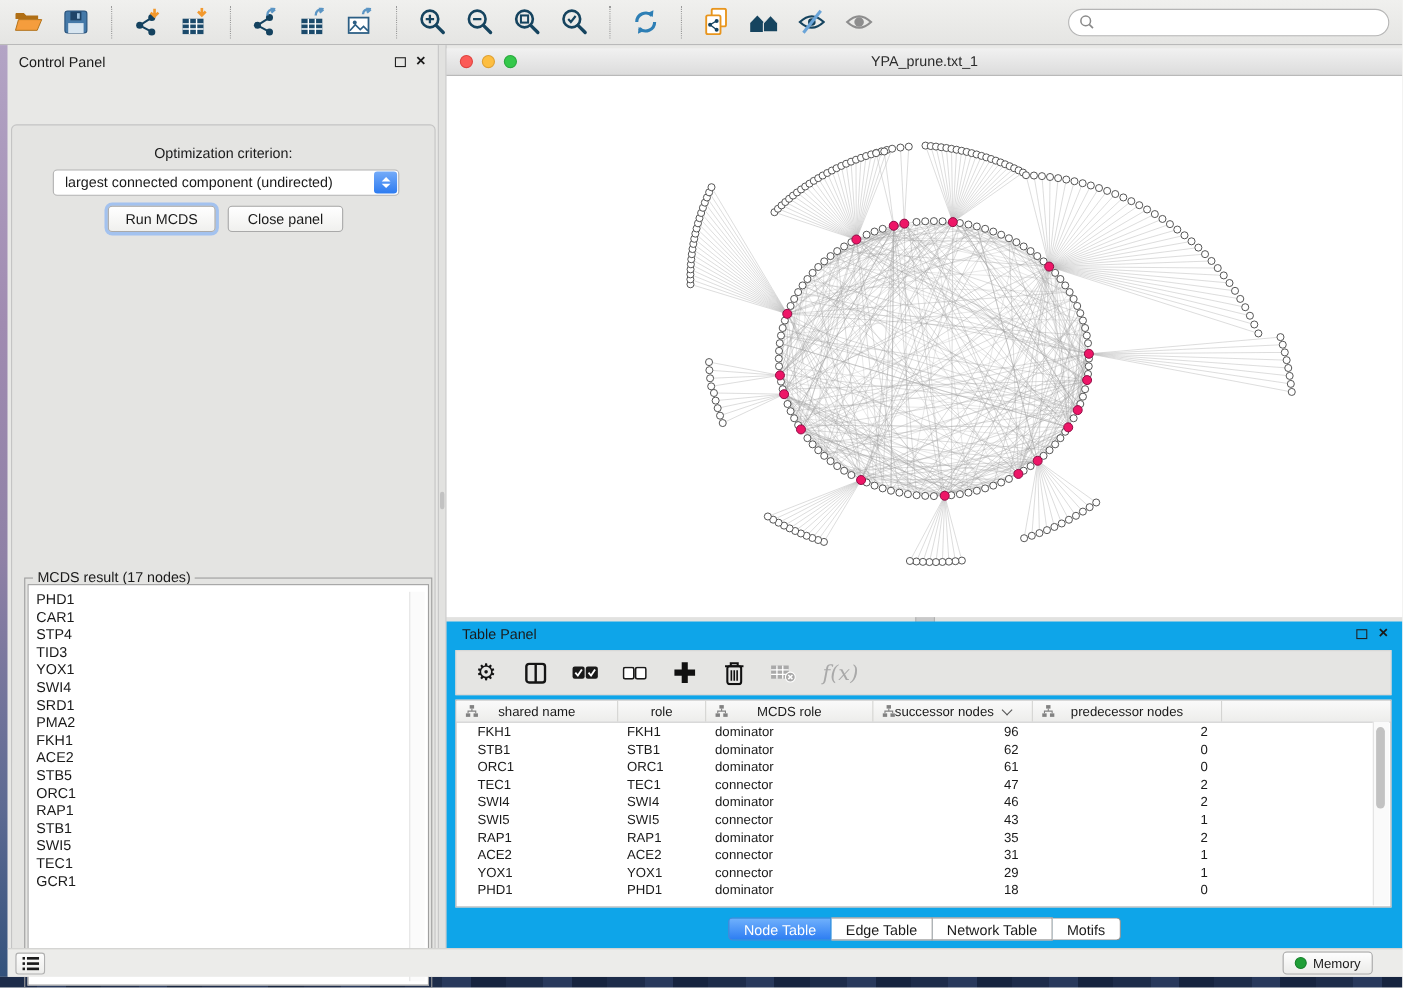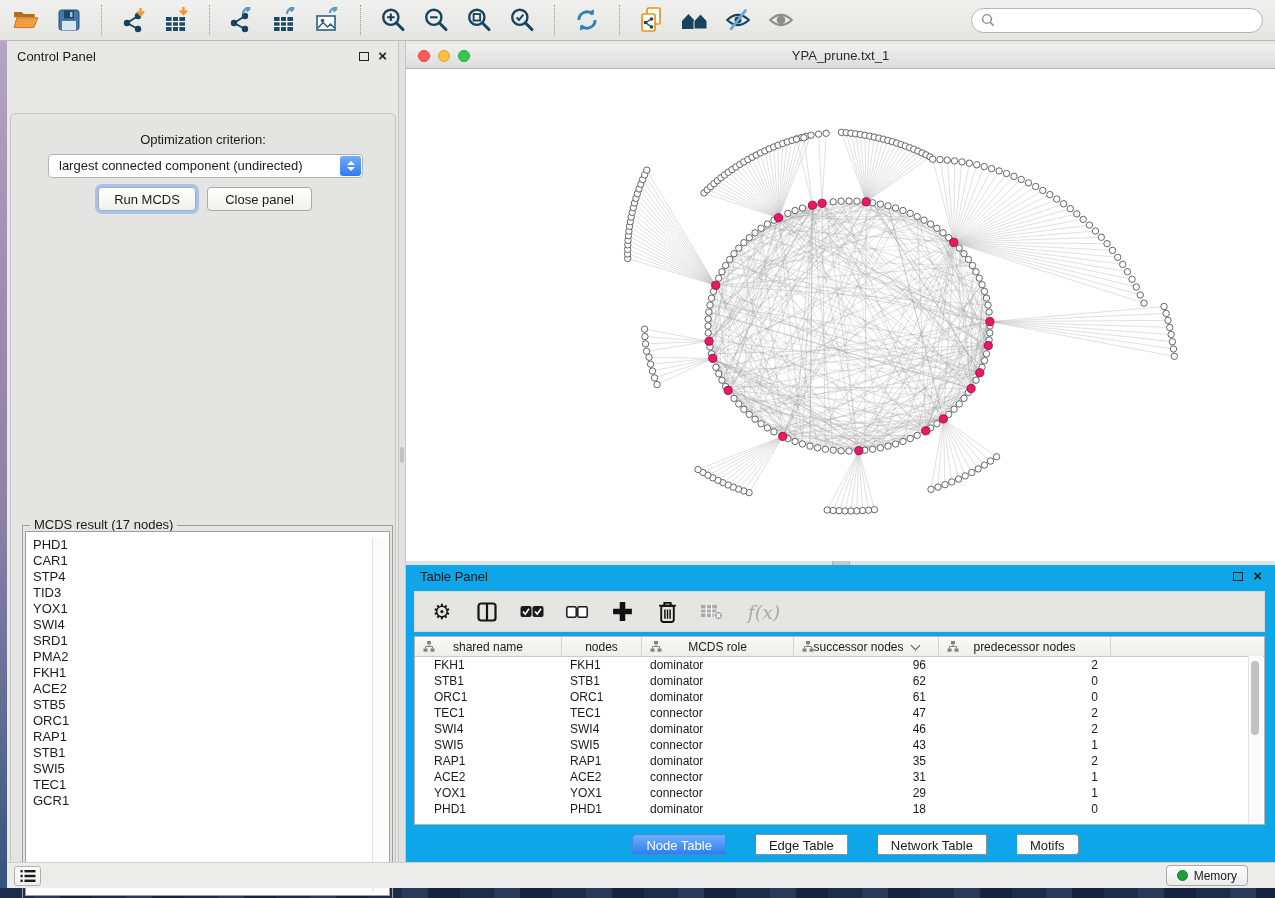--- a/index.html
+++ b/index.html
@@ -61,21 +61,21 @@
   .chev{width:6px;height:6px;border-right:1.4px solid #555;border-bottom:1.4px solid #555;transform:rotate(45deg);margin-left:8px;margin-top:-3px;}
   .tbody{font-size:12px;}
   .tr{display:flex;height:16px;line-height:16px;}
   .td{box-sizing:border-box;white-space:nowrap;overflow:hidden;}
   .w0{width:147px;} .w1{width:80px;} .w2{width:152px;} .w3{width:145px;} .w4{width:172px;} .wf{flex:1;border-right:none;}
   .td.c0{padding-left:19px;} .td.c1{padding-left:8px;} .td.c2{padding-left:8px;}
   .td.c3{text-align:right;padding-right:13px;} .td.c4{text-align:right;padding-right:13px;}
   .tscroll{position:absolute;right:1px;top:19px;bottom:1px;width:14px;background:#fafafa;border-left:1px solid #e2e2e2;}
   .tthumb{position:absolute;left:2px;top:5px;width:8px;height:74px;background:#c2c2c2;border-radius:4px;}
   .tp-tabs{position:absolute;left:0;right:0;top:269px;display:flex;justify-content:center;height:21px;}
-  .tp-tabs .seg{line-height:21px;margin-left:30px;}
+  .tp-tabs .seg{line-height:21px;}
   
   .statusbar{position:absolute;left:7px;top:862px;width:1268px;height:26px;background:#ececea;border-top:1px solid #cfcfcd;box-sizing:border-box;}
   .list-btn{position:absolute;left:7px;top:3px;width:27px;height:20px;border:1px solid #b0b0b0;background:linear-gradient(#fdfdfd,#ededeb);border-radius:3px;display:flex;align-items:center;justify-content:center;box-sizing:border-box;}
   .mem-btn{position:absolute;right:27px;top:2px;height:21px;padding:0 10px;border:1px solid #a8a8a8;background:linear-gradient(#fefefe,#ebebe9);border-radius:4px;font-size:12px;display:flex;gap:6px;align-items:center;box-sizing:border-box;}
   .mem-dot{width:11px;height:11px;border-radius:50%;background:#1f9e37;border:1px solid #15802a;box-sizing:border-box;}
 </style>
 </head>
 <body>
 
 <div id="app">
@@ -1140,21 +1140,21 @@
         <div class="th w0">
           <svg class="hicon" width="12" height="11" viewBox="0 0 12 11">
               <rect x="4" y="0" width="4" height="3.2" fill="#828282"></rect>
               <rect x="0.5" y="7.5" width="4" height="3.2" fill="#828282"></rect>
               <rect x="7.5" y="7.5" width="4" height="3.2" fill="#828282"></rect>
               <path d="M6 3.2v2.3M2.5 7.5V5.5h7v2" stroke="#828282" fill="none"></path>
             </svg>
           <span>shared name</span>
         </div>
         <div class="th w1">
-          <span>nodes</span>
+          <span>role</span>
         </div>
         <div class="th w2">
           <svg class="hicon" width="12" height="11" viewBox="0 0 12 11">
               <rect x="4" y="0" width="4" height="3.2" fill="#828282"></rect>
               <rect x="0.5" y="7.5" width="4" height="3.2" fill="#828282"></rect>
               <rect x="7.5" y="7.5" width="4" height="3.2" fill="#828282"></rect>
               <path d="M6 3.2v2.3M2.5 7.5V5.5h7v2" stroke="#828282" fill="none"></path>
             </svg>
           <span>MCDS role</span>
         </div>

